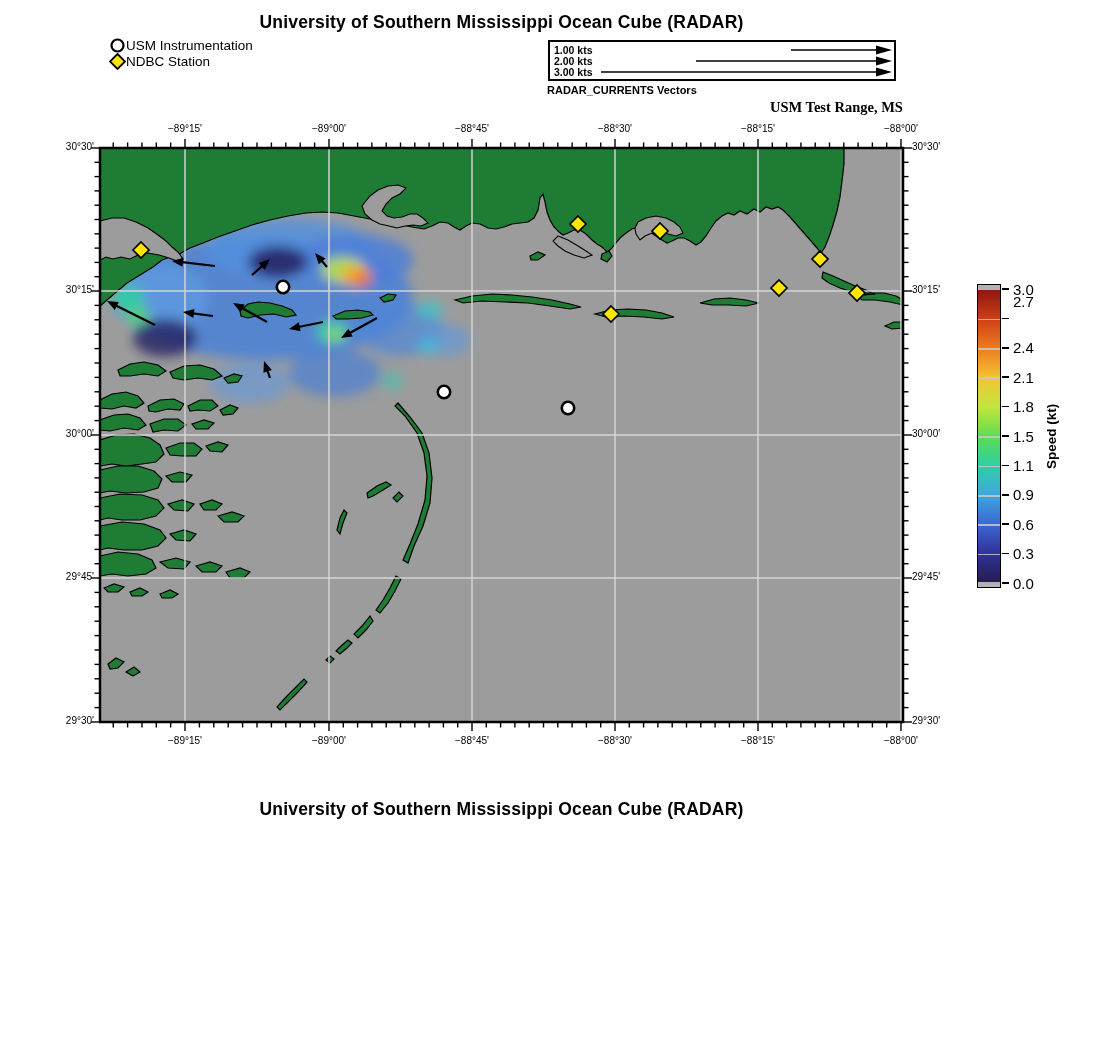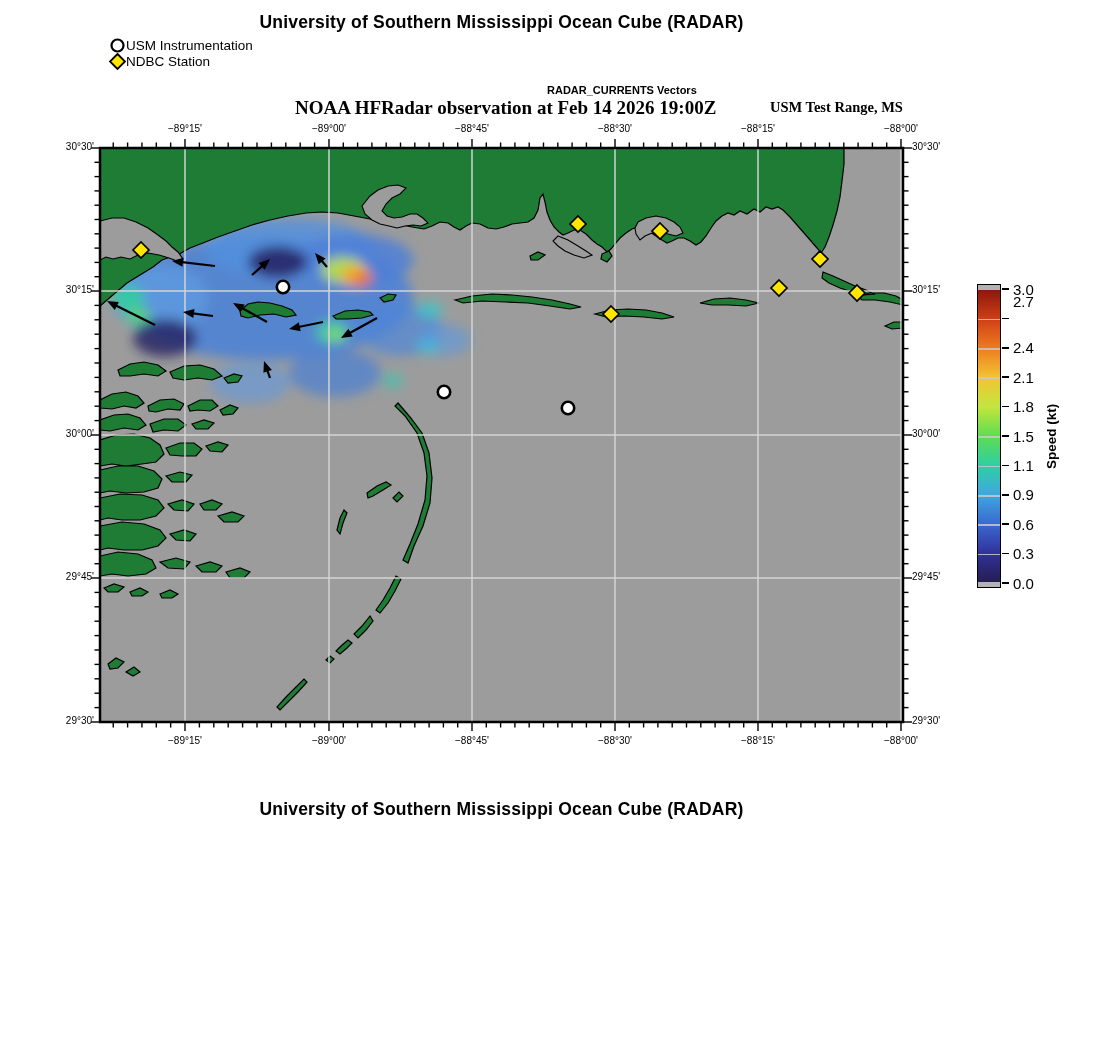--- a/index.html
+++ b/index.html
@@ -48,23 +48,35 @@
     </svg>
     <span>USM Instrumentation</span>
   </div>
   <div class="legend-row" id="legend-row-1">
     <svg class="legend-icon" viewBox="0 0 17 17">
       <polygon points="8.5,1 16,8.5 8.5,16 1,8.5" fill="#ffe600" stroke="#000" stroke-width="1.8"></polygon>
     </svg>
     <span>NDBC Station</span>
   </div>
 
+  <div id="vector-box">
+    <svg id="vec-svg" width="344" height="37">
+        <text x="4" y="12" font-size="10.5" font-weight="bold" font-family="&quot;Liberation Sans&quot;,&quot;DejaVu Sans&quot;,sans-serif">1.00 kts</text>
+        <line x1="241" y1="8" x2="326" y2="8" stroke="#000" stroke-width="1.3"></line>
+        <polygon points="342,8 326,3.5 326,12.5" fill="#000"></polygon>
+        <text x="4" y="23" font-size="10.5" font-weight="bold" font-family="&quot;Liberation Sans&quot;,&quot;DejaVu Sans&quot;,sans-serif">2.00 kts</text>
+        <line x1="146" y1="19" x2="326" y2="19" stroke="#000" stroke-width="1.3"></line>
+        <polygon points="342,19 326,14.5 326,23.5" fill="#000"></polygon>
+        <text x="4" y="34" font-size="10.5" font-weight="bold" font-family="&quot;Liberation Sans&quot;,&quot;DejaVu Sans&quot;,sans-serif">3.00 kts</text>
+        <line x1="51" y1="30" x2="326" y2="30" stroke="#000" stroke-width="1.3"></line>
+        <polygon points="342,30 326,25.5 326,34.5" fill="#000"></polygon>
+      </svg>
+  </div>
   <div id="vector-caption">RADAR_CURRENTS Vectors</div>
 
-  <div id="subtitle">NOAA HFRadar observation at Feb 14 2026 19:00Z</div>
   <div id="range-label">USM Test Range, MS</div>
 
   <svg id="map-svg" width="803" height="574" viewBox="0 0 803 574" style="left: 100px; top: 148px;">
       <defs>
         <filter id="blurF" x="-40%" y="-40%" width="180%" height="180%">
           <feGaussianBlur stdDeviation="6"></feGaussianBlur>
         </filter>
         <clipPath id="mapClip">
           <rect x="0" y="0" width="803" height="574"></rect>
         </clipPath>

